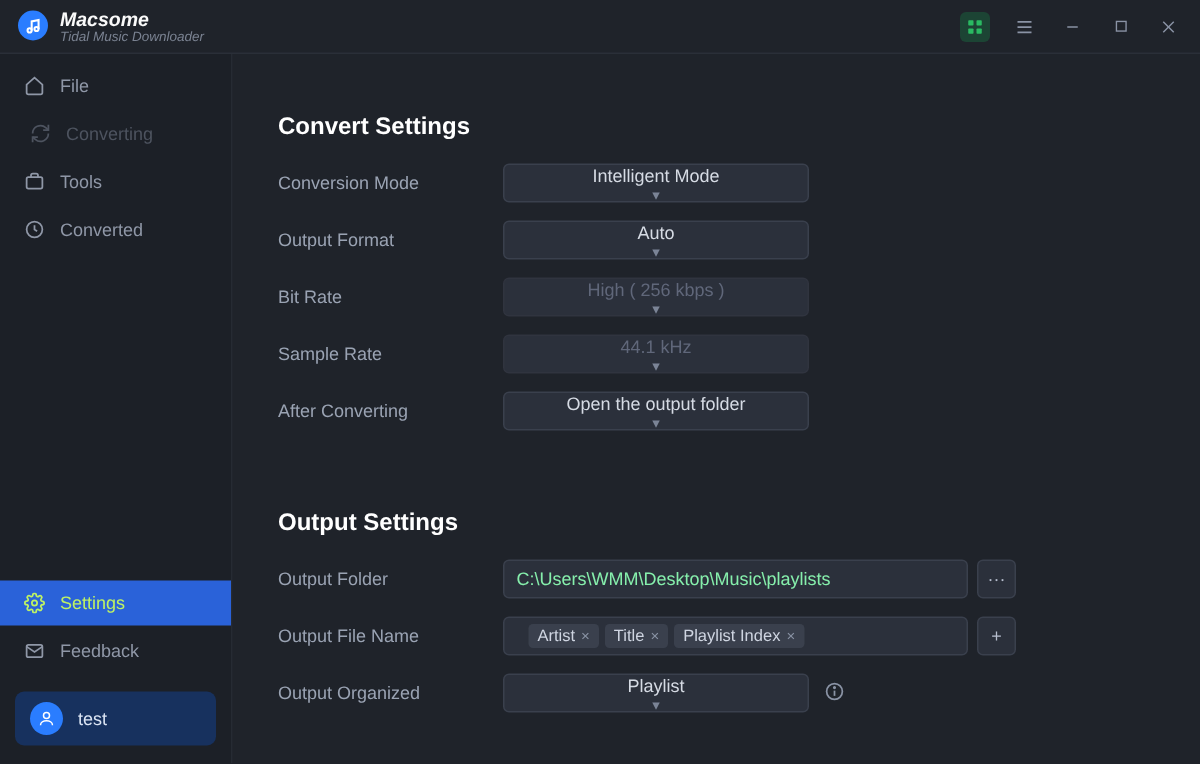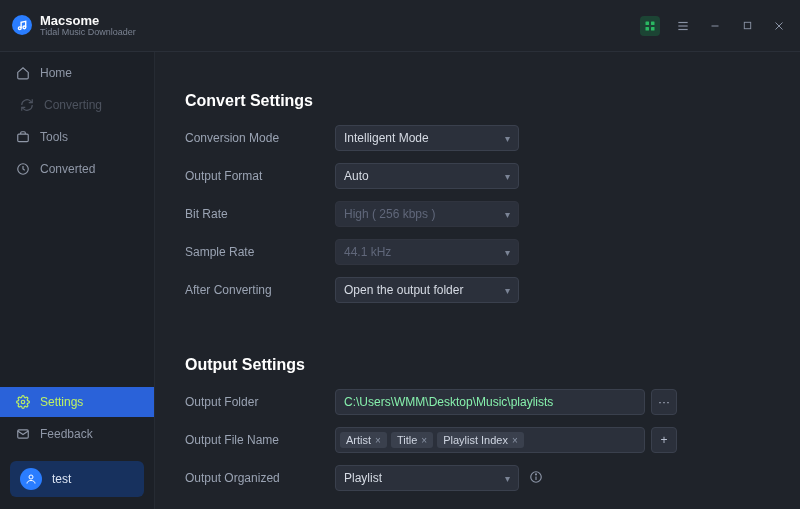--- a/index.html
+++ b/index.html
@@ -6,23 +6,24 @@
 body {
   width: 800px; height: 509px;
   background: #1f232a;
   font-family: -apple-system, "Segoe UI", Arial, sans-serif;
   color: #e5e7eb;
   overflow: hidden;
   font-size: 12.5px;
 }
 .app { display: flex; height: 100%; flex-direction: column; }
 .titlebar {
-  height: 52px; display: flex; align-items: center;
+  height: 36px; display: flex; align-items: center;
   padding: 0 12px; justify-content: space-between;
   border-bottom: 1px solid #2a2f38;
+  font-style: italic;
 }
 .brand { display: flex; align-items: center; gap: 8px; }
 .brand-logo {
   width: 20px; height: 20px; border-radius: 50%;
   background: #2a7dff; display: flex; align-items: center; justify-content: center;
   color: #fff; font-size: 12px; font-weight: 700;
 }
 .brand-text { display: flex; flex-direction: column; line-height: 1.05; }
 .brand-name { font-size: 13px; font-weight: 700; color: #fafafa; }
 .brand-sub { font-size: 9px; color: #7a8291; }
@@ -55,40 +56,40 @@
 .avatar {
   width: 22px; height: 22px; border-radius: 50%;
   background: #2a7dff; display: flex; align-items: center; justify-content: center;
   color: #fff; font-size: 12px;
 }
 .main { flex: 1; overflow-y: auto; padding: 18px 30px 18px 30px; }
 .section-title { font-size: 16px; font-weight: 800; color: #fff; margin: 22px 0 14px; }
 .row { display: flex; align-items: center; margin-bottom: 10px; min-height: 28px; }
 .label { width: 150px; color: #9aa3b3; font-size: 12px; }
 .select {
-  width: 184px; height: 26px; background: #2b303b; border: 1px solid #3a404d;
+  width: 204px; height: 26px; background: #2b303b; border: 1px solid #3a404d;
   border-radius: 4px; color: #d6dbe4; padding: 0 8px;
   display: flex; align-items: center; justify-content: space-between;
-  font-size: 12px; cursor: pointer;
+  font-size: 12px; cursor: pointer; flex-direction: column;
 }
 .select.disabled { color: #60677a; border-color: #30343f; cursor: default; }
 .select .chev { color: #7b8496; font-size: 10px; }
 .textinput {
   width: 310px; height: 26px; background: #2b303b; border: 1px solid #3a404d;
   border-radius: 4px; color: #86efac; padding: 0 8px; font-size: 12px;
   display: flex; align-items: center;
 }
 .sqbtn {
   width: 26px; height: 26px; background: #2b303b; border: 1px solid #3a404d;
   border-radius: 4px; color: #b7bece; display: flex; align-items: center;
   justify-content: center; margin-left: 6px; cursor: pointer; font-size: 12px;
 }
 .tagbox {
   width: 310px; min-height: 26px; background: #2b303b; border: 1px solid #3a404d;
-  border-radius: 4px; padding: 2px 4px; display: flex; gap: 4px; align-items: center;
+  border-radius: 4px; padding: 2px 16px; display: flex; gap: 4px; align-items: center;
 }
 .tag {
   background: #3a404d; border-radius: 3px; padding: 2px 6px;
   font-size: 11px; color: #cfd5e1; display: flex; align-items: center; gap: 4px;
 }
 .tag .x { color: #8a93a5; font-size: 10px; cursor: pointer; }
 .info-icon { color: #8a93a5; margin-left: 10px; cursor: pointer; }
 .gap-section { height: 20px; }
 ::-webkit-scrollbar { width: 8px; }
 ::-webkit-scrollbar-thumb { background: #3a404d; border-radius: 4px; }
@@ -148,21 +149,21 @@
 
   <div class="content">
     <div class="sidebar">
       <div class="nav">
         <div class="nav-item">
           <span class="ic">
               <svg width="14" height="14" viewBox="0 0 24 24" fill="none" stroke="currentColor" stroke-width="2">
                 <path d="M3 11l9-8 9 8v9a2 2 0 0 1-2 2H5a2 2 0 0 1-2-2z"></path>
               </svg>
             </span>
-          <span>Home</span>
+          <span>File</span>
         </div>
         <div class="nav-item disabled">
           <span class="ic">
               <svg width="14" height="14" viewBox="0 0 24 24" fill="none" stroke="currentColor" stroke-width="2">
                 <path d="M21 2v6h-6"></path>
                 <path d="M3 12a9 9 0 0 1 15-6.7L21 8"></path>
                 <path d="M3 22v-6h6"></path>
                 <path d="M21 12a9 9 0 0 1-15 6.7L3 16"></path>
               </svg>
             </span>

